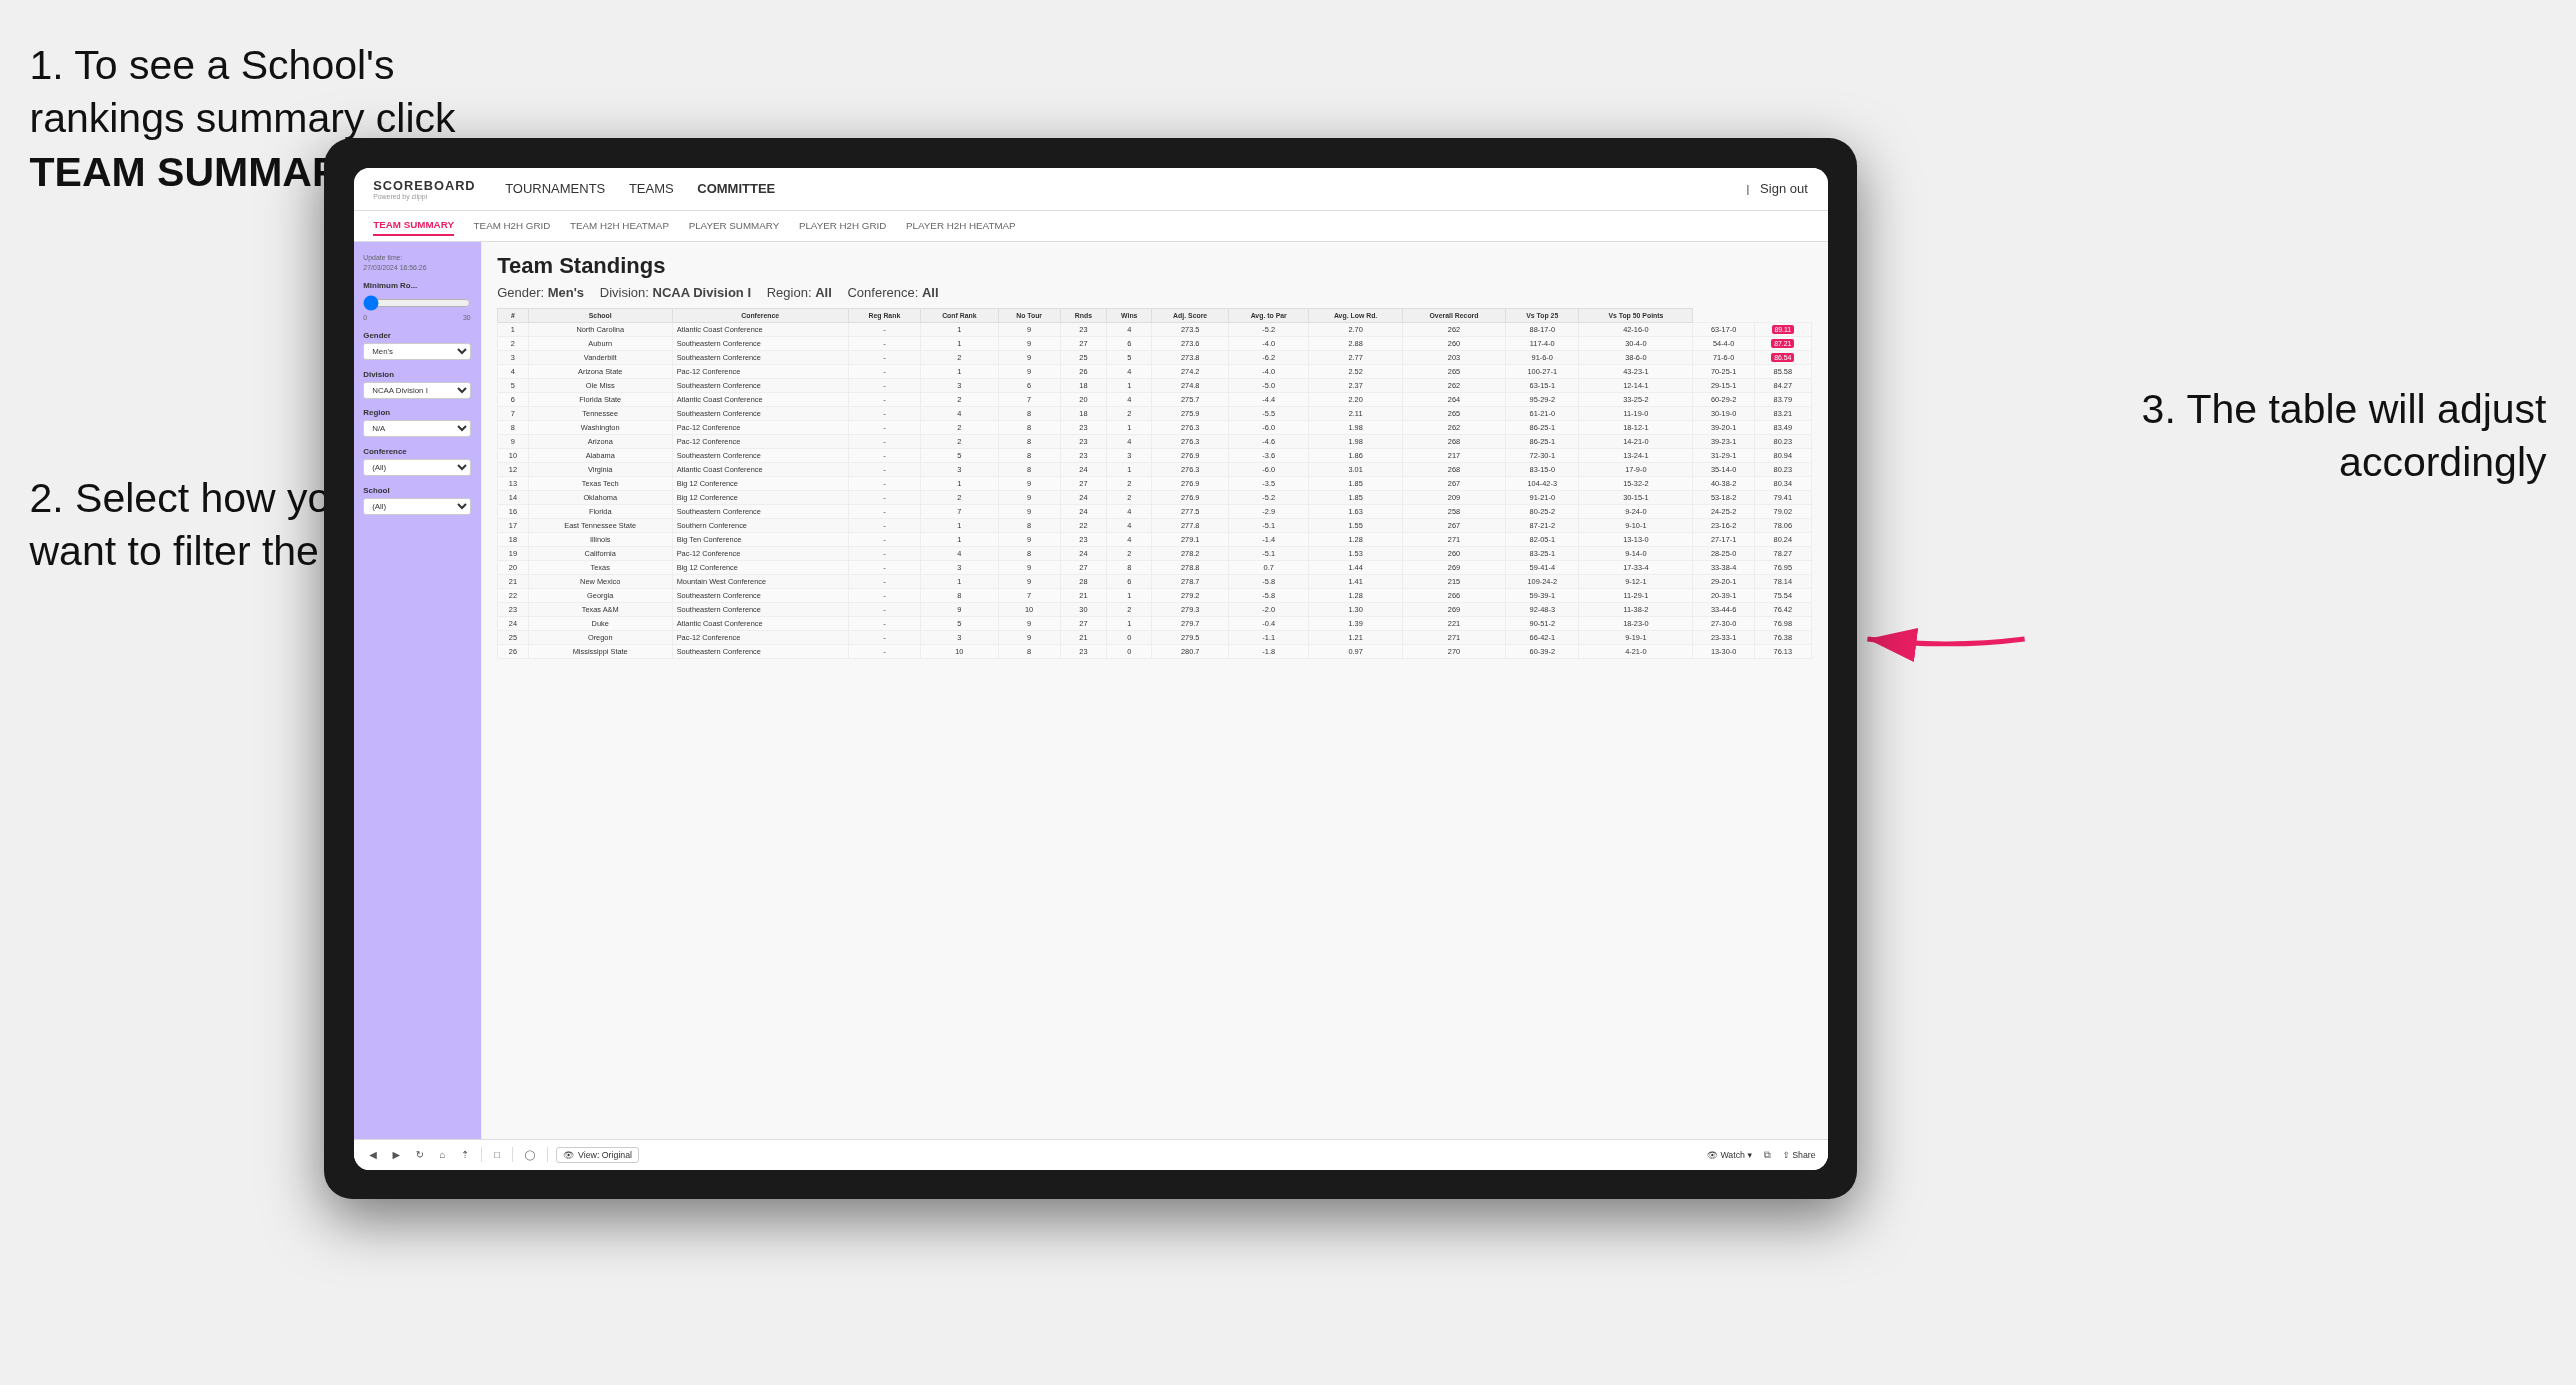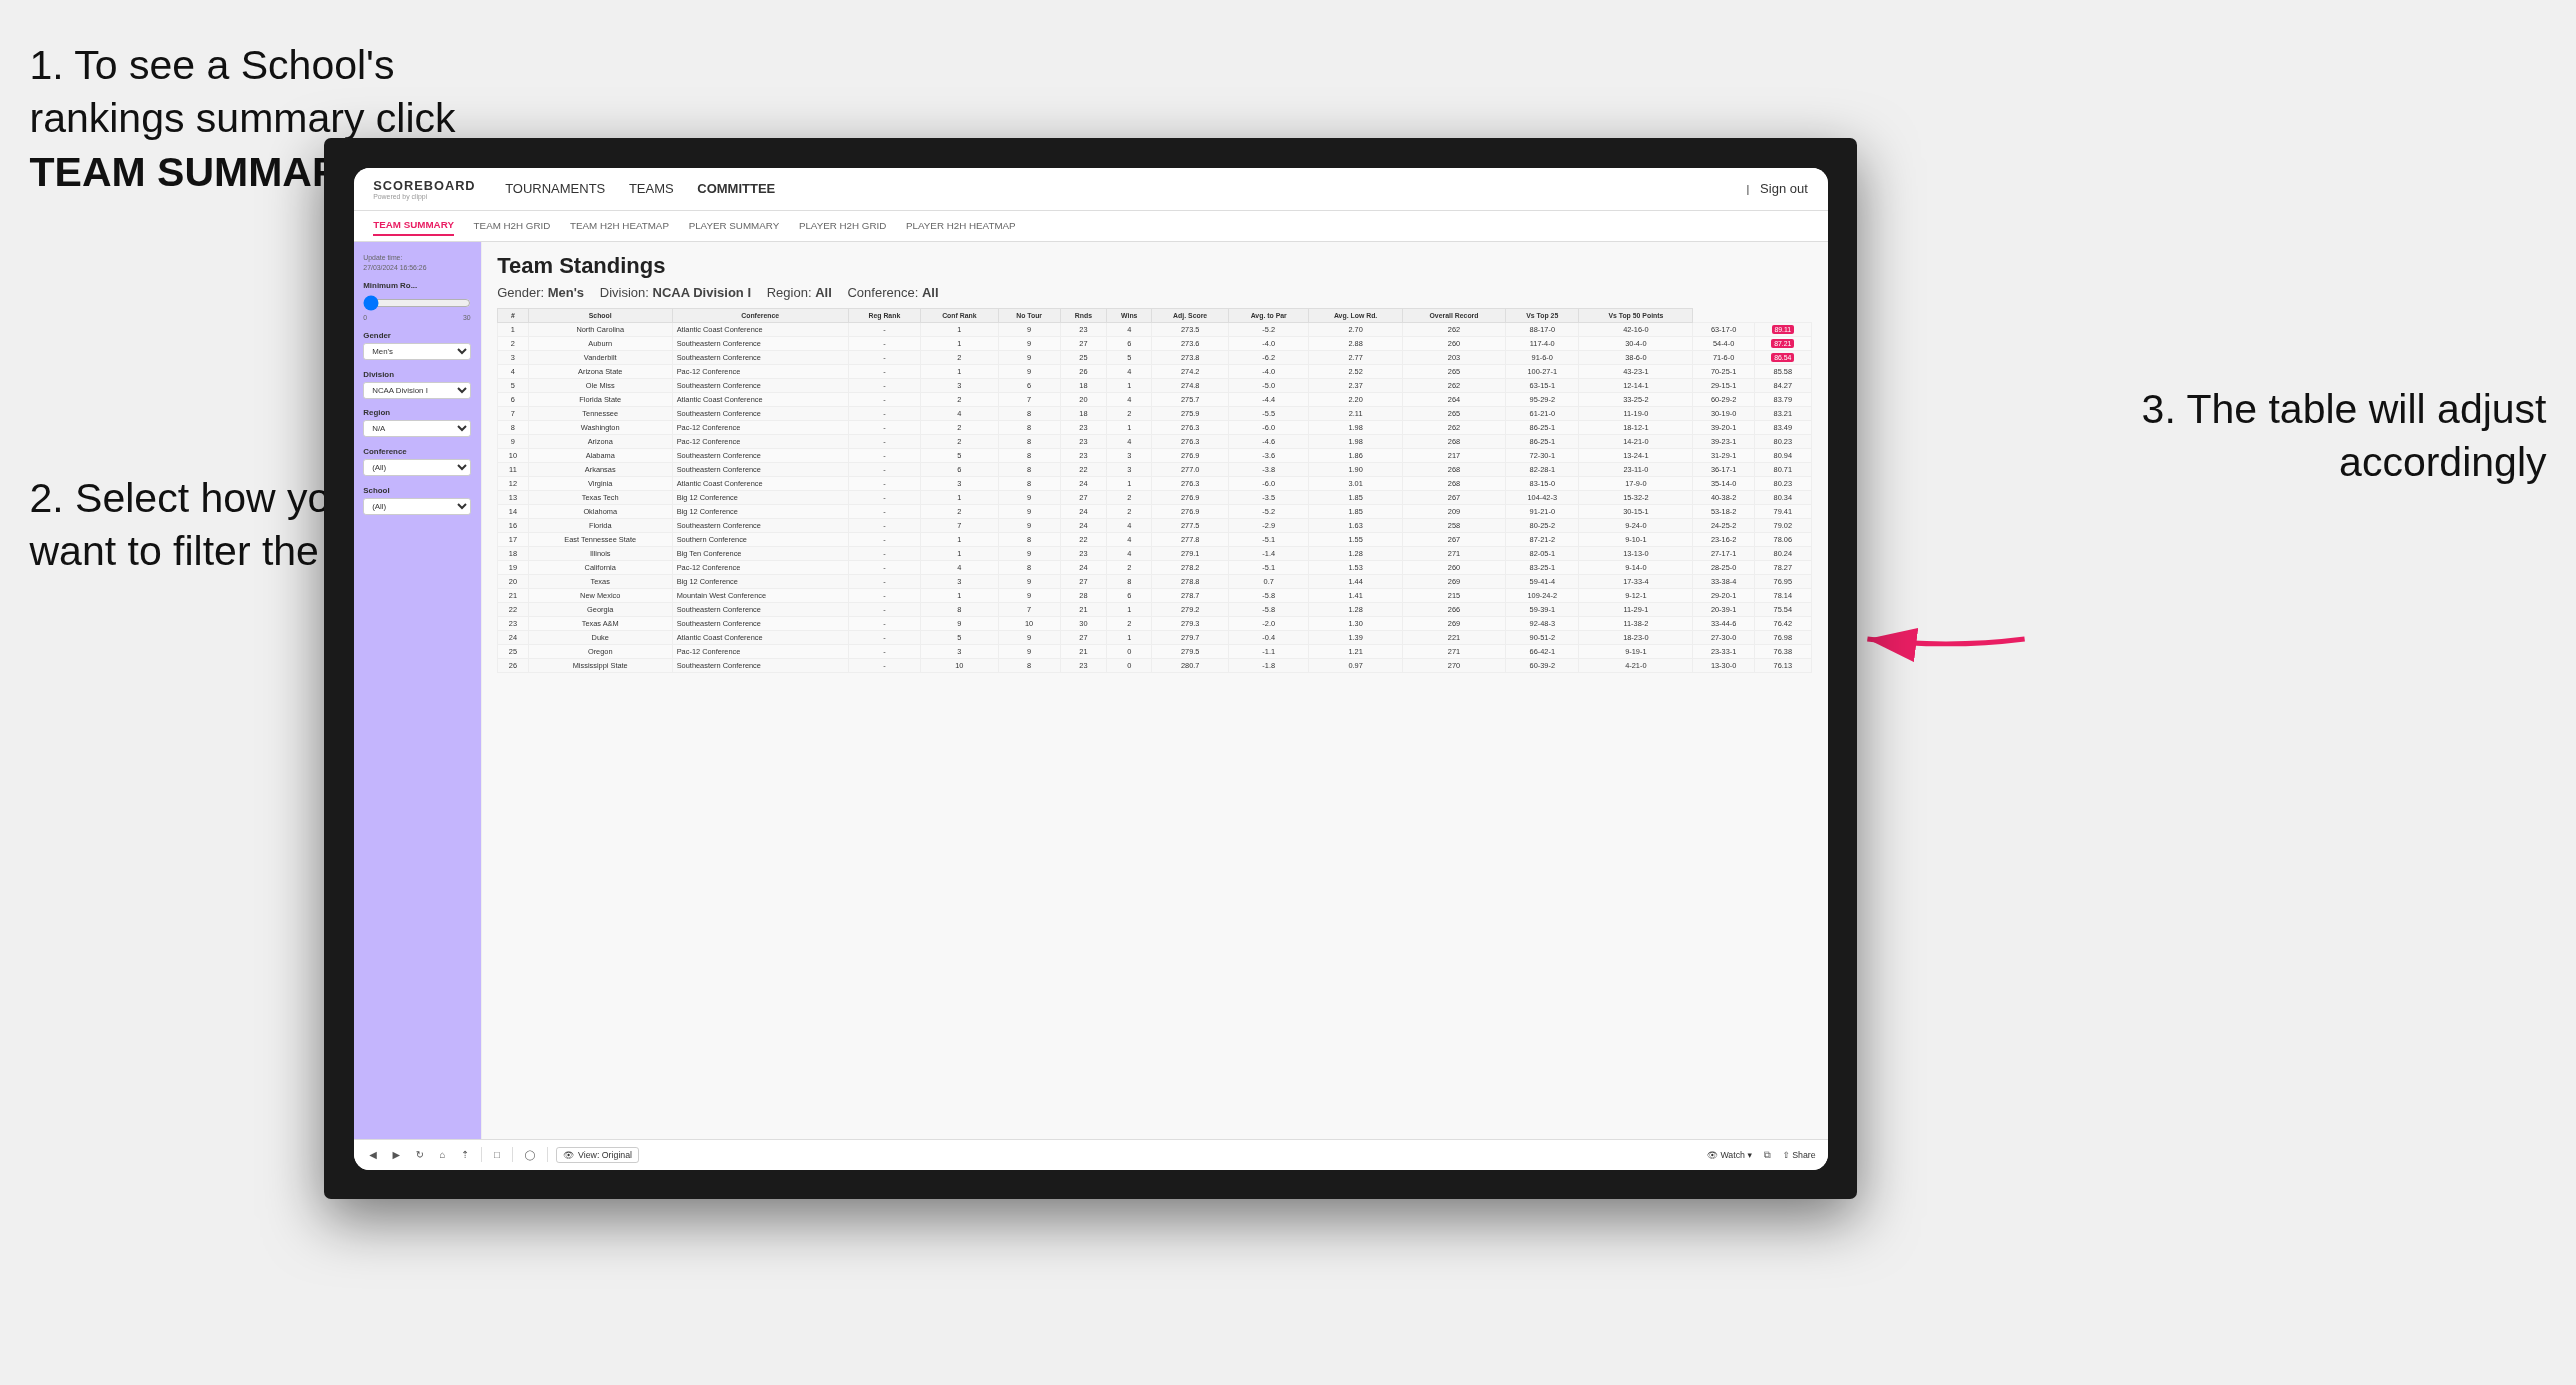--- a/index.html
+++ b/index.html
@@ -34,21 +34,21 @@
     }
 
     
     .tablet {
       position: absolute;
       top: 138px;
       left: 324px;
       width: 1533px;
       height: 1061px;
       background: #1a1a1a;
-      border-radius: 7px;
+      border-radius: 28px;
       box-shadow: 0 19.7px 59px rgba(0,0,0,0.5);
       padding: 29.5px;
     }
     .tablet-screen {
       width: 100%;
       height: 100%;
       background: #fff;
       border-radius: 15.7px;
       overflow: hidden;
       display: flex;
@@ -589,38 +589,20 @@
                 <td>276.9</td>
                 <td>-3.6</td>
                 <td>1.86</td>
                 <td>217</td>
                 <td>72-30-1</td>
                 <td>13-24-1</td>
                 <td>31-29-1</td>
                 <td>80.94</td>
               </tr>
               <tr>
-                <td>11</td>
-                <td class="school-name">Arkansas</td>
-                <td class="conf-name">Southeastern Conference</td>
-                <td>-</td>
-                <td>6</td>
-                <td>8</td>
-                <td>22</td>
-                <td>3</td>
-                <td>277.0</td>
-                <td>-3.8</td>
-                <td>1.90</td>
-                <td>268</td>
-                <td>82-28-1</td>
-                <td>23-11-0</td>
-                <td>36-17-1</td>
-                <td>80.71</td>
-              </tr>
-              <tr>
                 <td>12</td>
                 <td class="school-name">Virginia</td>
                 <td class="conf-name">Atlantic Coast Conference</td>
                 <td>-</td>
                 <td>3</td>
                 <td>8</td>
                 <td>24</td>
                 <td>1</td>
                 <td>276.3</td>
                 <td>-6.0</td>

